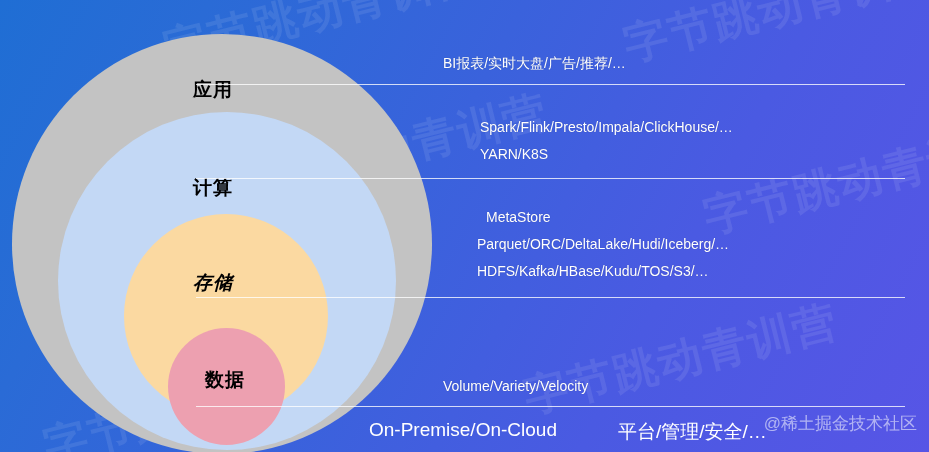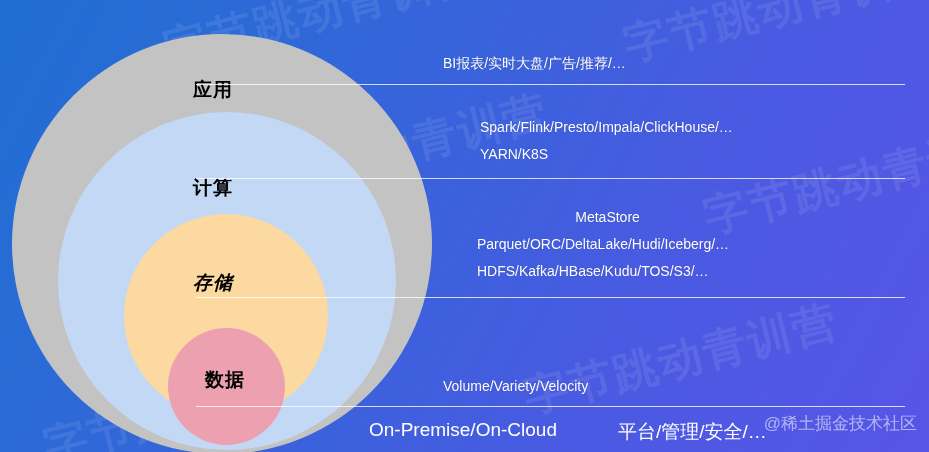--- a/index.html
+++ b/index.html
@@ -72,21 +72,21 @@
     font-size: 14px;
     line-height: 27px;
     white-space: nowrap;
     text-shadow: 0 0 1px rgba(0,0,0,0.25);
   }
   #tech-app    { left: 443px; top: 50px; }
   #tech-comp   { left: 480px; top: 114px; }
   #tech-store  { left: 477px; top: 204px; }
   #tech-data   { left: 443px; top: 373px; text-align: right; }
 
-  #tech-store .indent { padding-left: 9px; text-align: center; }
+  #tech-store .indent { padding-left: 9px; }
 
   
   #bottom-left {
     position: absolute;
     left: 369px; top: 419px;
     color: #ffffff;
     font-size: 19px;
     white-space: nowrap;
     text-align: right;
   }

